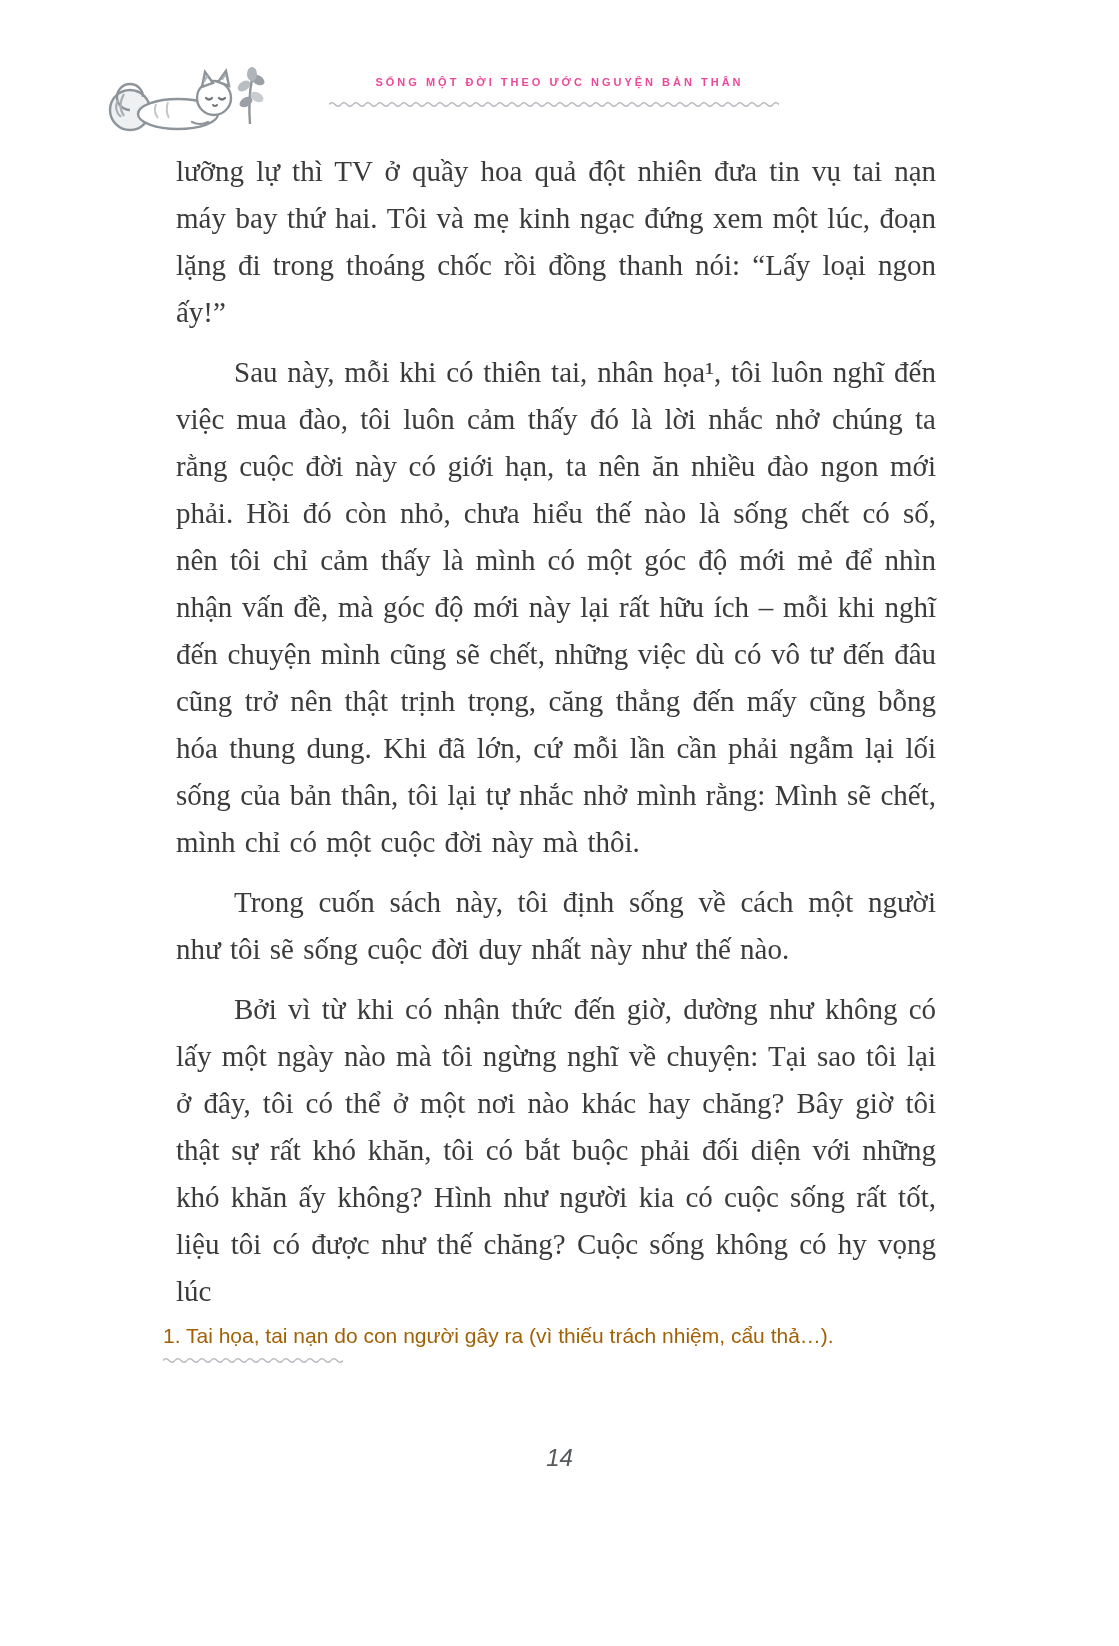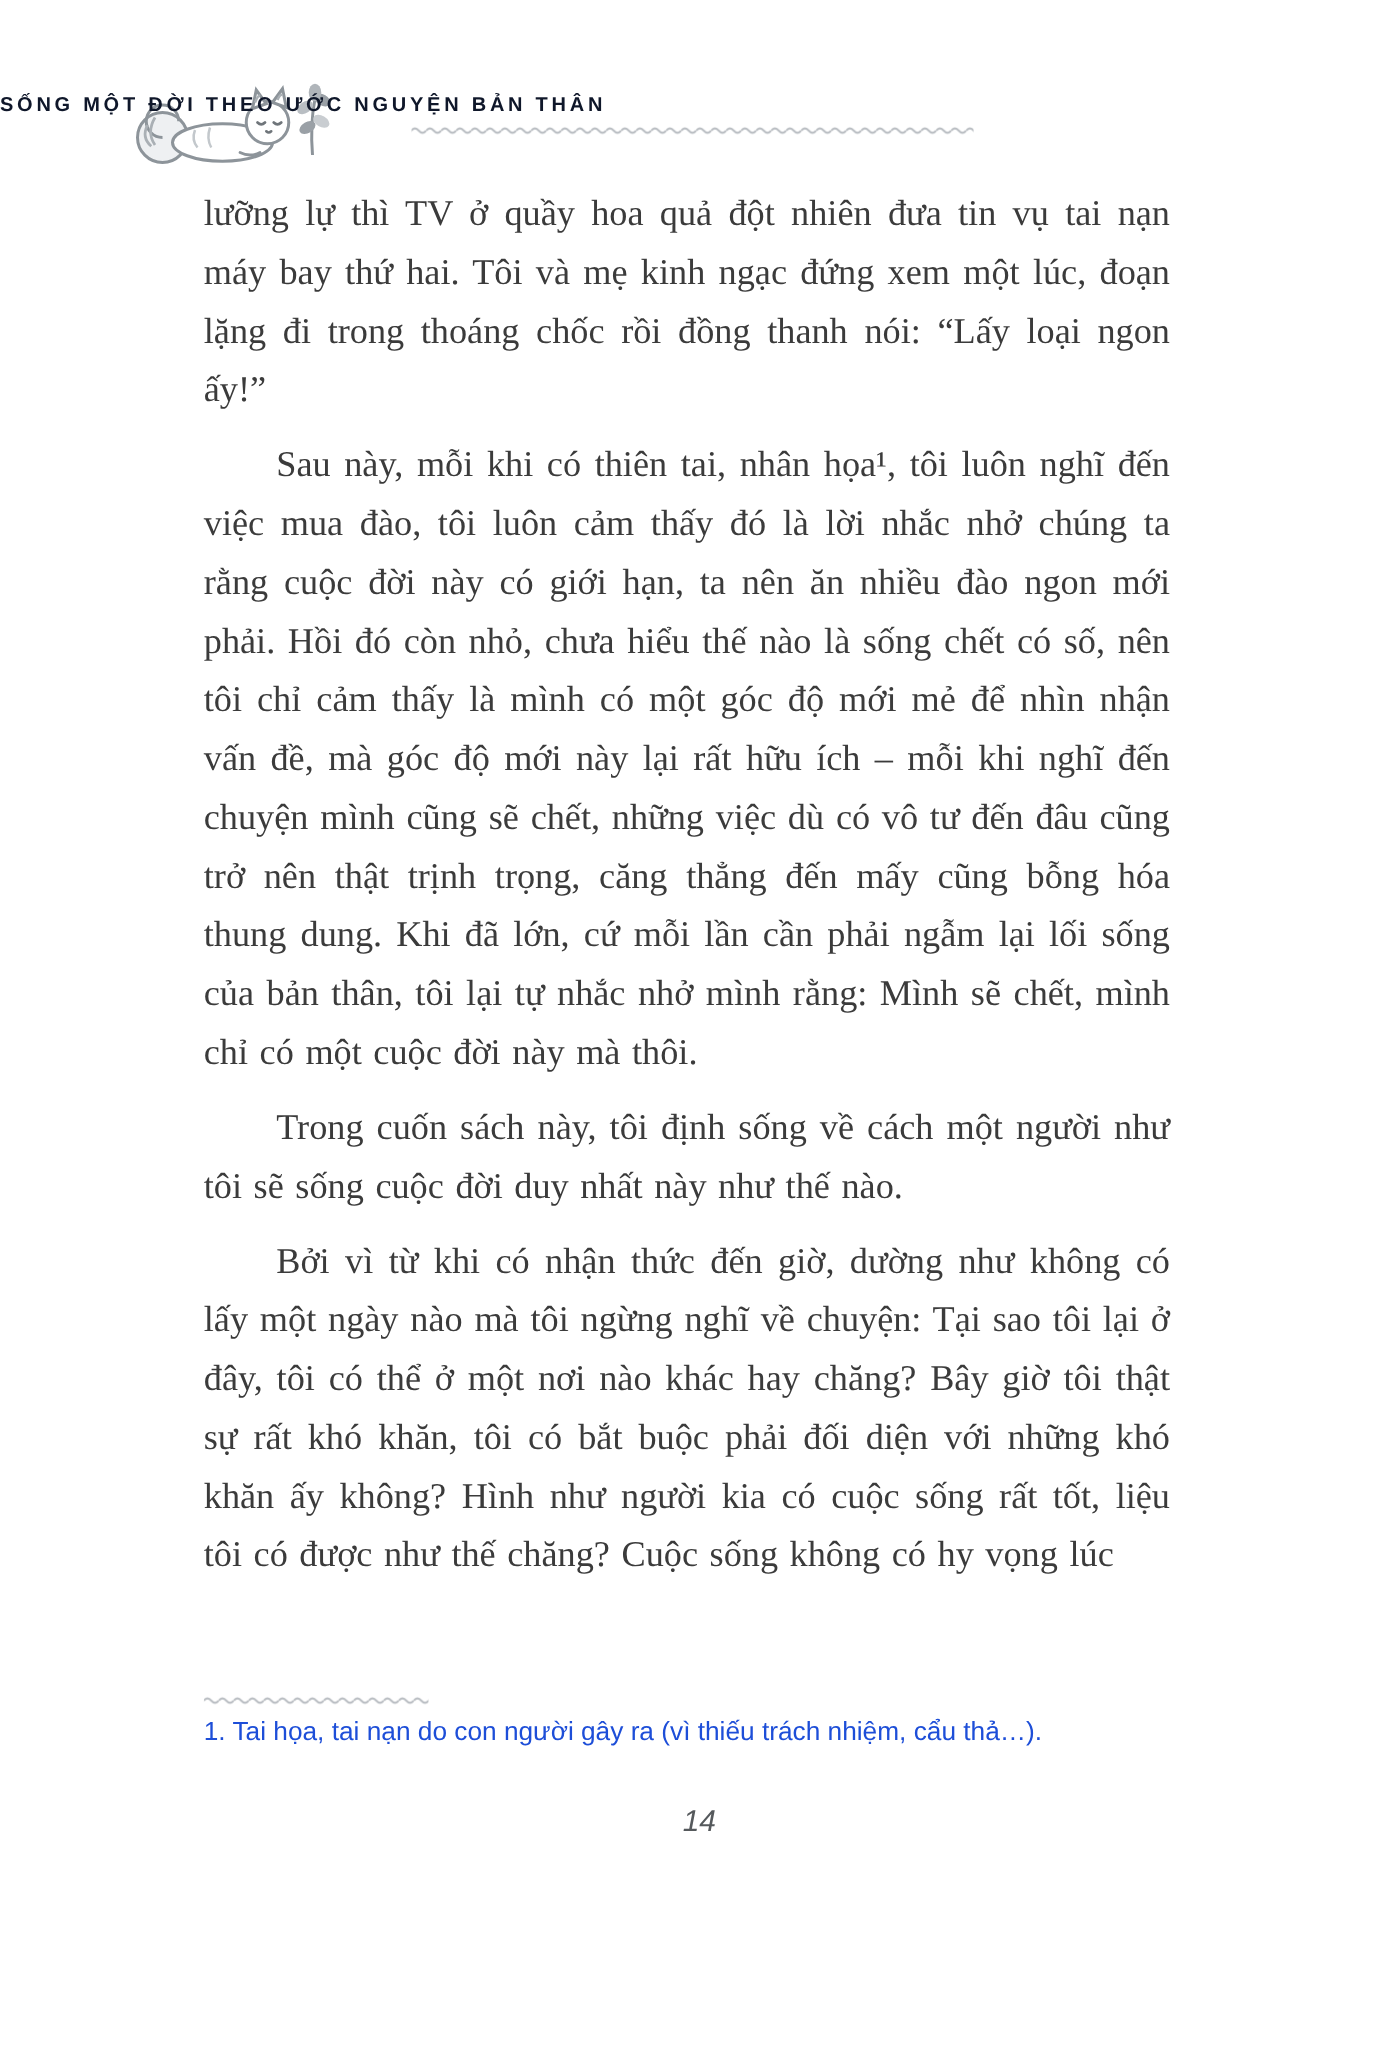--- a/index.html
+++ b/index.html
@@ -10,43 +10,44 @@
     background:#ffffff;
     font-family:"Liberation Serif", serif;
     color:#3b3b3b;
     overflow:hidden;
   }
 
   
   .header-art { position:absolute; left:100px; top:52px; width:170px; height:90px; }
   .header-title {
     position:absolute; left:0; top:76px; width:100%;
+    text-align:center;
     font-family:"Liberation Sans", sans-serif;
-    font-size:16px; font-weight:bold;
+    font-size:11px; font-weight:bold;
     letter-spacing:3px;
-    color:#0f172a;
+    color:#ec4899;
   }
   .header-wave { position:absolute; left:329px; top:100px; }
 
   
   .content {
     position:absolute; left:163px; top:148px; width:773px;
     font-size:29px; line-height:47px;
     text-align:justify;
     word-spacing:2px;
   }
-  .content p { margin:0 0 13px 0; }
+  .content p { margin:0 0 13px 13px; }
   .content p.indent { text-indent:58px; }
 
   
   .footnote-wave { position:absolute; left:163px; top:1356px; }
   .footnote {
-    position:absolute; left:163px; top:1374px; width:800px;
+    position:absolute; left:163px; top:1324px; width:800px;
     font-family:"Liberation Sans", sans-serif;
-    font-size:21px; color:#1d4ed8;
+    font-size:21px; color:#a16207;
   }
 
   
   .page-number {
     position:absolute; left:0; top:1444px; width:100%;
     text-align:center;
     font-family:"Liberation Sans", sans-serif;
     font-size:24px; color:#55595c;font-style:italic;
   }
 </style>

